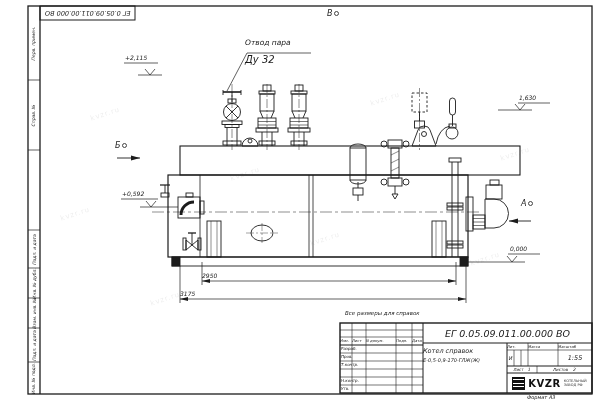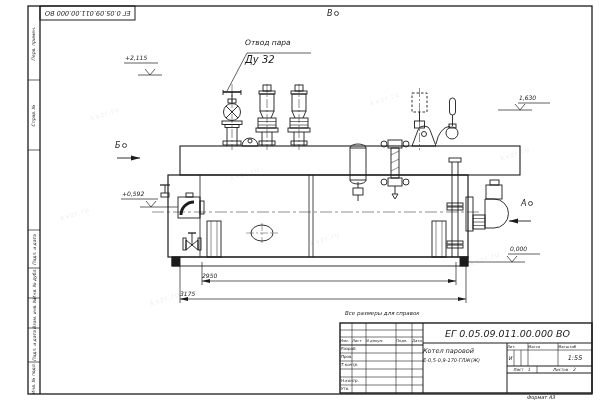--- a/index.html
+++ b/index.html
@@ -341,21 +341,21 @@
 
   <div class="t c" style="left:245px;top:39px;width:68px;font-size:7.5px;">Отвод пара</div>
   <div class="t c" style="left:245px;top:55px;width:56px;font-size:10px;">Ду 32</div>
 
   <div class="t" style="left:345px;top:311px;font-size:5.5px;">Все размеры для справок</div>
   <div class="t" style="left:527px;top:394.5px;font-size:5px;">Формат А3</div>
 
   <div class="cellflex" style="left:423px;top:323px;width:169px;height:20px;">
     <span style="font-size:9.5px;font-style:italic;">ЕГ 0.05.09.011.00.000  ВО</span>
   </div>
-  <div class="t c" style="left:423px;top:348px;width:84px;font-size:6.5px;">Котел паровой</div>
+  <div class="t c" style="left:423px;top:348px;width:84px;font-size:6.5px;">Котел справок</div>
   <div class="t c" style="left:423px;top:358px;width:84px;font-size:5px;">Е-0,5-0,9-170-ГЛЖ(Ж)</div>
 
   <div class="t c" style="left:340px;top:339px;width:12px;font-size:3.8px;">Изм.</div>
   <div class="t c" style="left:352px;top:339px;width:14px;font-size:3.8px;">Лист</div>
   <div class="t c" style="left:366px;top:339px;width:30px;font-size:3.8px;">N докум.</div>
   <div class="t c" style="left:396px;top:339px;width:16px;font-size:3.8px;">Подп.</div>
   <div class="t c" style="left:412px;top:339px;width:11px;font-size:3.8px;">Дата</div>
 
   <div class="t" style="left:341px;top:347px;font-size:4px;">Разраб.</div>
   <div class="t" style="left:341px;top:355px;font-size:4px;">Пров.</div>
@@ -375,14 +375,22 @@
 
   <div class="cellflex" style="left:507px;top:366px;width:30px;height:7px;gap:4px;">
     <span style="font-size:4px;font-style:italic;">Лист</span>
     <span style="font-size:4.5px;font-style:italic;">1</span>
   </div>
   <div class="cellflex" style="left:537px;top:366px;width:55px;height:7px;gap:5px;">
     <span style="font-size:4px;font-style:italic;">Листов</span>
     <span style="font-size:4.5px;font-style:italic;">2</span>
   </div>
 
+  <div class="cellflex" style="left:507px;top:373px;width:85px;height:20px;gap:3px;">
+    <span class="logoicon"></span>
+    <span class="kvzr">KVZR</span>
+    <span style="display:flex;flex-direction:column;">
+      <span class="kvzrsub">КОТЕЛЬНЫЙ</span>
+      <span class="kvzrsub">ЗАВОД РФ</span>
+    </span>
+  </div>
 
 </div>
 
 </body></html>

